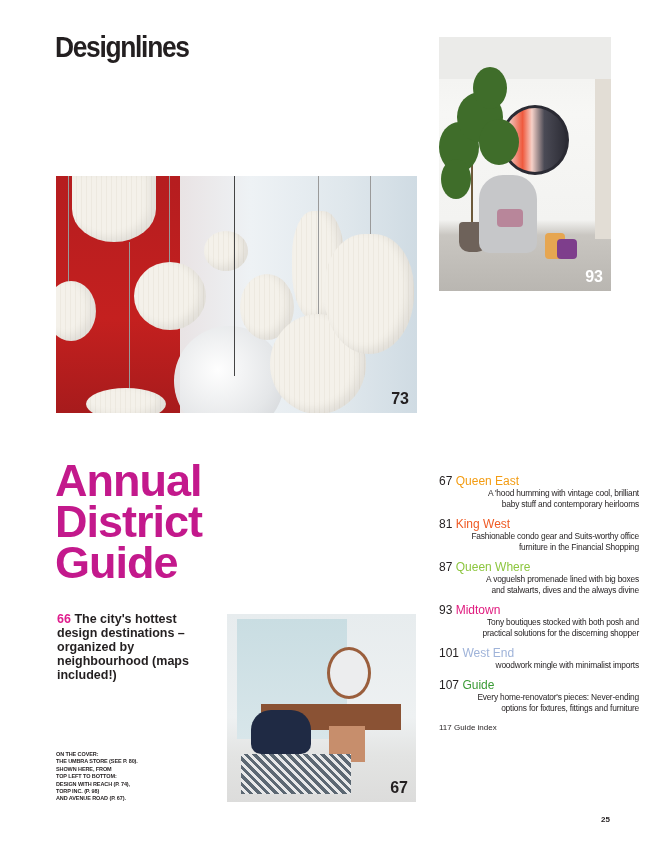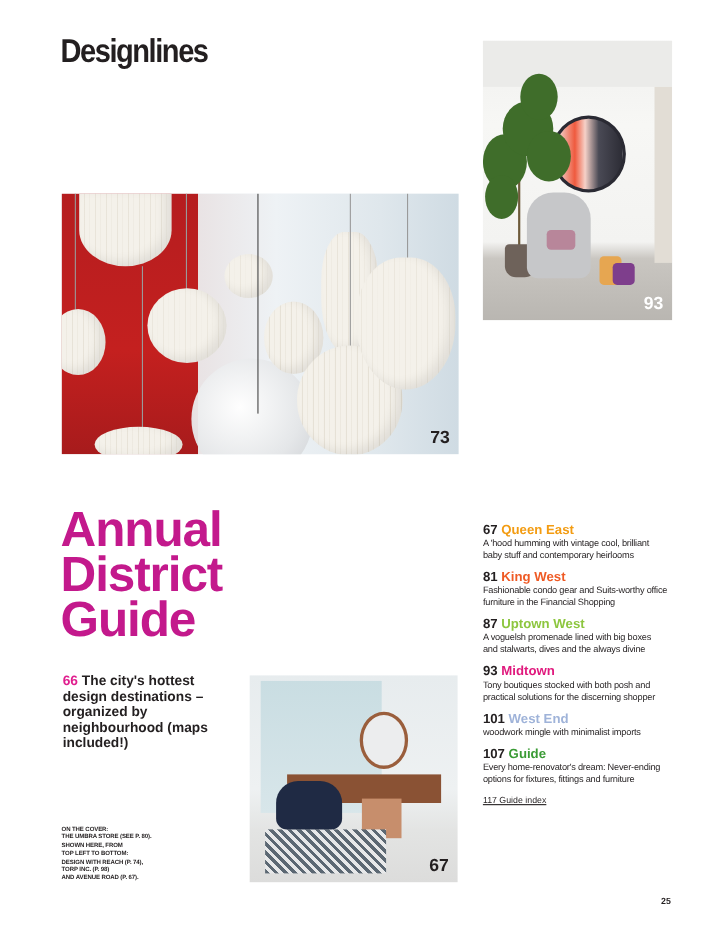--- a/index.html
+++ b/index.html
@@ -47,24 +47,24 @@
     .headline div { white-space: nowrap; }
 
     .intro { left: 57px; top: 612px; width: 150px; font-size: 12.5px; line-height: 14px; font-weight: bold; color: #231f20; }
     .intro .pg { color: #e01e8e; }
 
     .cover-note { left: 56px; top: 751px; font-size: 5.5px; line-height: 7.4px; font-weight: bold; color: #231f20; text-transform: uppercase; letter-spacing: -0.1px; }
 
     
     .guide { left: 439px; top: 474px; width: 200px; }
     .entry { margin-bottom: 7px; }
-    .entry .head { font-size: 12px; font-weight: bold; line-height: 14px; }
+    .entry .head { font-size: 12px; font-weight: normal; line-height: 14px; }
     .entry .head .n { color: #231f20; }
-    .entry .desc { font-size: 8.4px; line-height: 11px; color: #231f20; letter-spacing: -0.2px; }
-    .guide-index { font-size: 8px; color: #231f20; margin-top: 9px; text-decoration: underline; }
+    .entry .desc { font-size: 8.4px; line-height: 11px; color: #231f20; letter-spacing: -0.2px; text-align: right; }
+    .guide-index { font-size: 8px; color: #231f20; margin-top: 9px; }
 
     .page-num { left: 601px; top: 815px; font-size: 8px; font-weight: bold; color: #231f20; }
   </style>
 </head>
 <body>
 
 <div class="abs section-title">Designlines</div>
 
 <div class="abs photo" id="photo-73">
   <div class="red"></div>
@@ -148,21 +148,21 @@
   <div class="entry">
   </div>
   <div class="entry">
     <div class="head"><span class="n">81</span> <span style="color:#ef5a24">King West</span></div>
     <div class="desc">
         <div>Fashionable condo gear and Suits-worthy office</div>
         <div>furniture in the Financial Shopping</div>
       </div>
   </div>
   <div class="entry">
-    <div class="head"><span class="n">87</span> <span style="color:#8dc63f">Uptown West</span></div>
+    <div class="head"><span class="n">87</span> <span style="color:#8dc63f">Queen Where</span></div>
     <div class="desc">
         <div>A voguelsh promenade lined with big boxes</div>
         <div>and stalwarts, dives and the always divine</div>
       </div>
   </div>
   <div class="entry">
     <div class="head"><span class="n">93</span> <span style="color:#e0197d">Midtown</span></div>
     <div class="desc">
         <div>Tony boutiques stocked with both posh and</div>
         <div>practical solutions for the discerning shopper</div>
@@ -170,20 +170,20 @@
   </div>
   <div class="entry">
     <div class="head"><span class="n">101</span> <span style="color:#9fb3d9">West End</span></div>
     <div class="desc">
         <div>woodwork mingle with minimalist imports</div>
       </div>
   </div>
   <div class="entry">
     <div class="head"><span class="n">107</span> <span style="color:#3a9b35">Guide</span></div>
     <div class="desc">
-        <div>Every home-renovator's dream: Never-ending</div>
+        <div>Every home-renovator's pieces: Never-ending</div>
         <div>options for fixtures, fittings and furniture</div>
       </div>
   </div>
   <div class="guide-index">117 Guide index</div>
 </div>
 
 <div class="abs page-num">25</div>
 
 </body></html>

